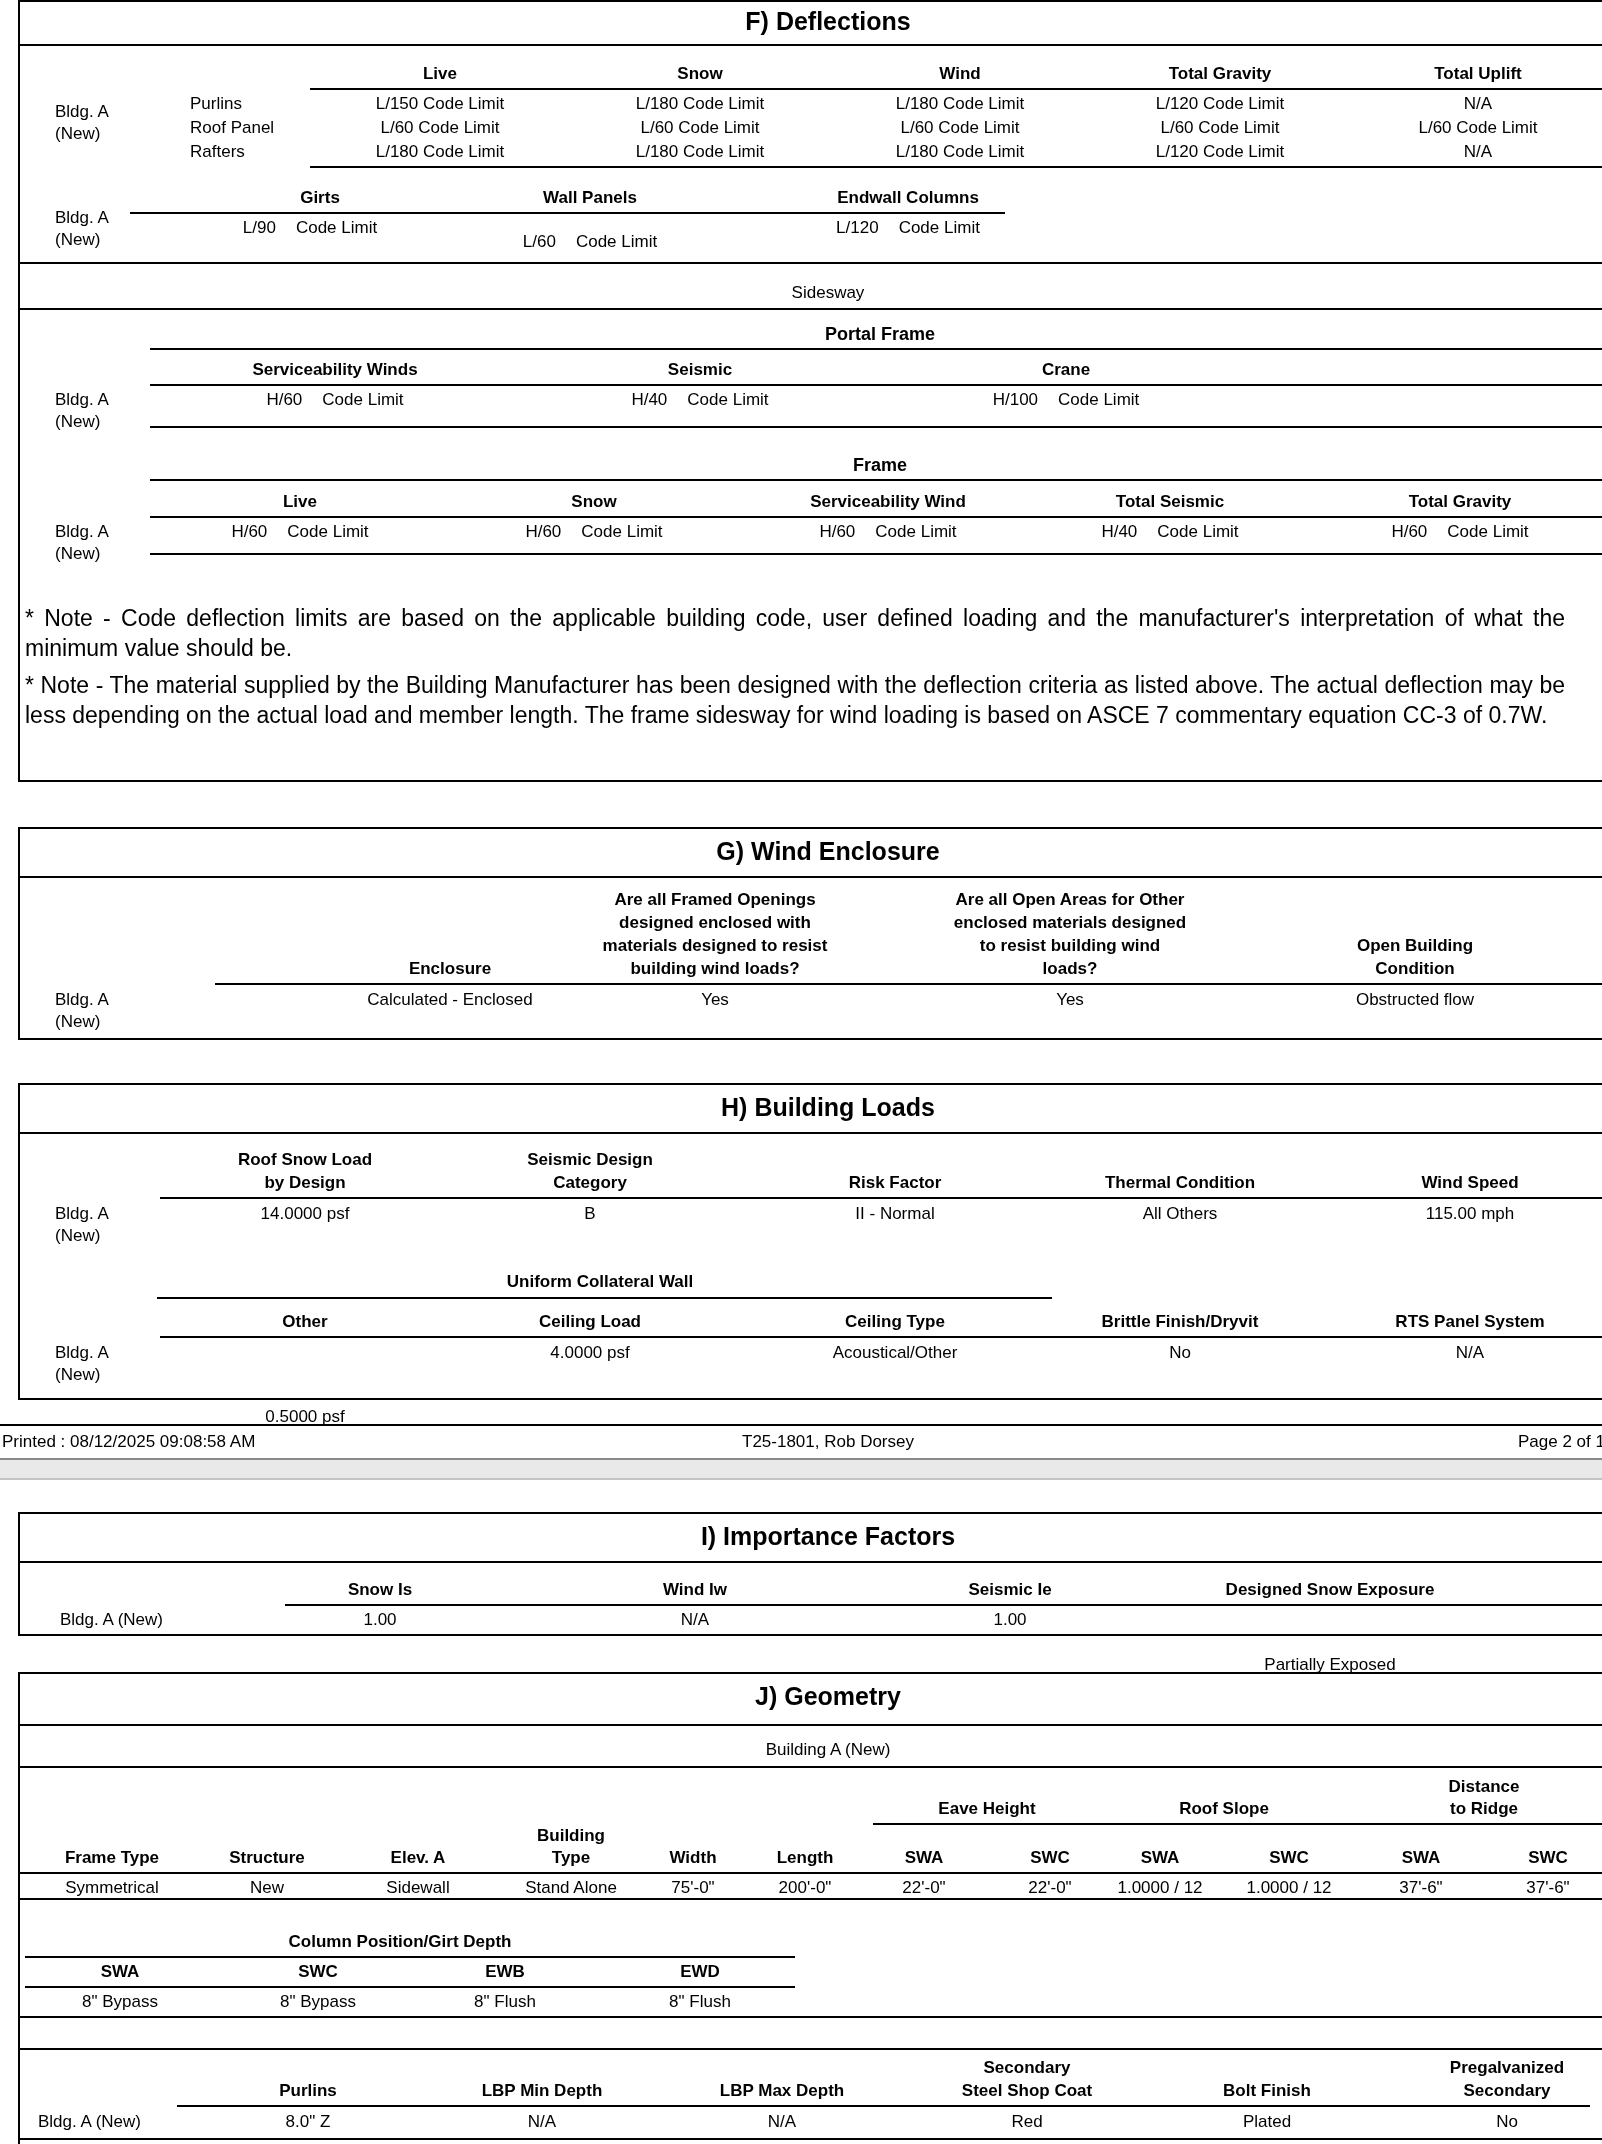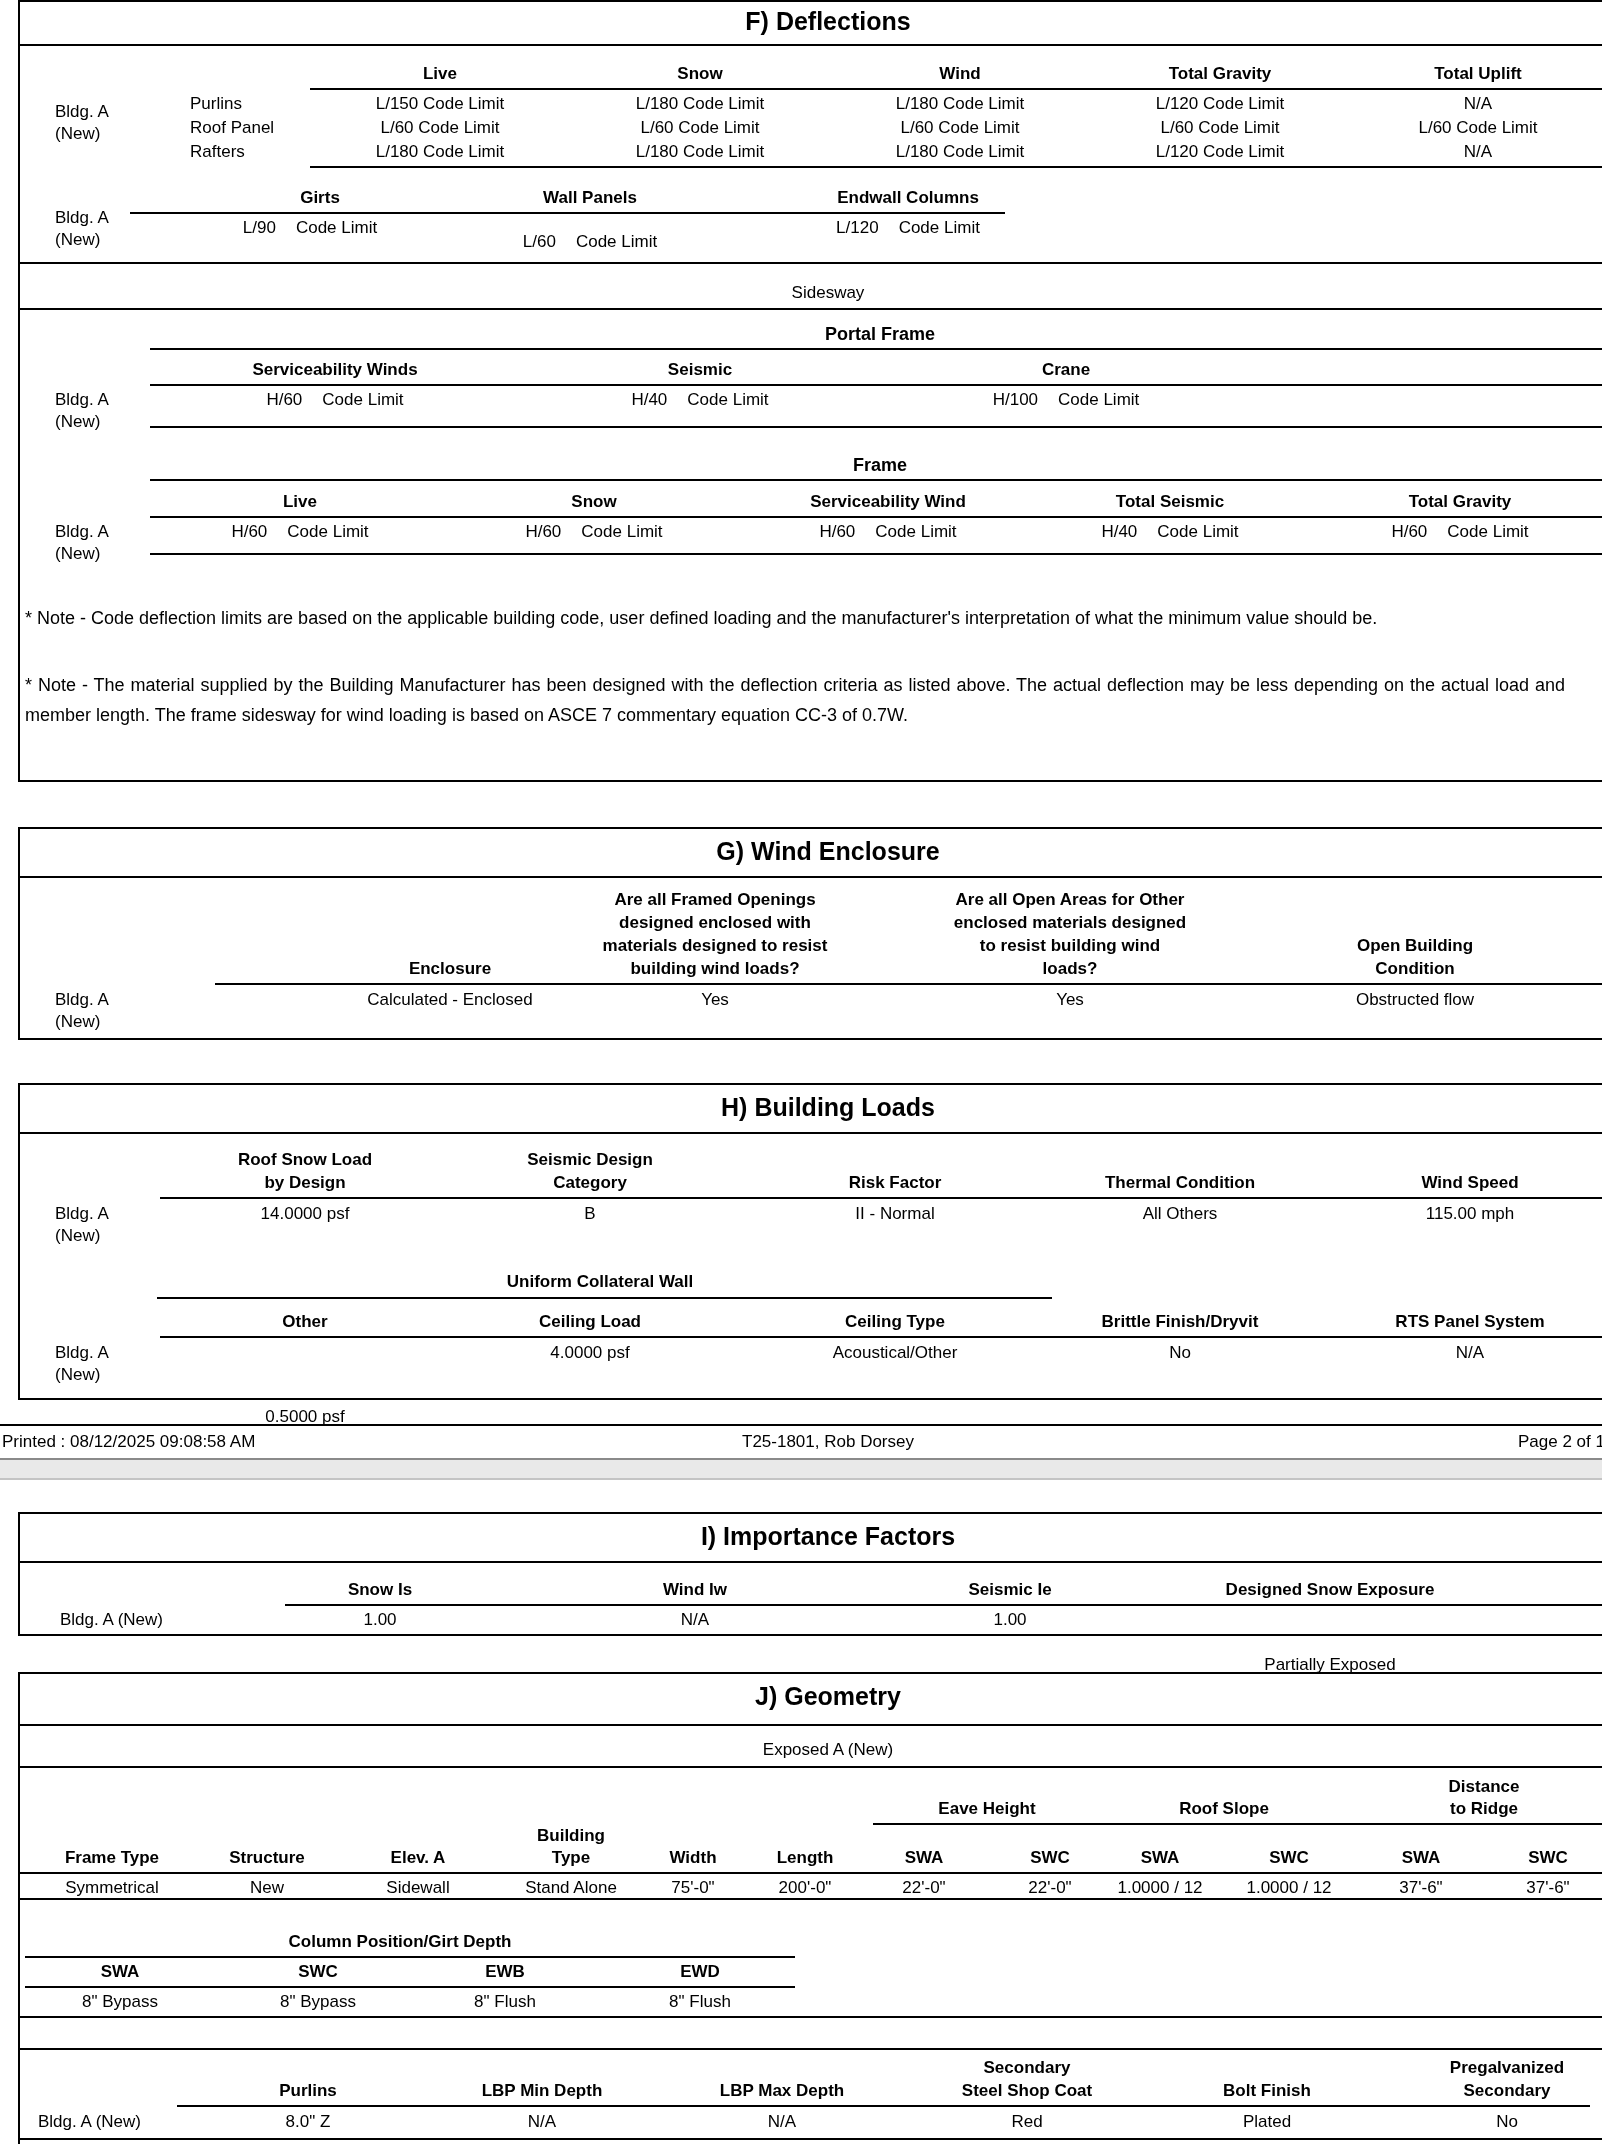--- a/index.html
+++ b/index.html
@@ -6,21 +6,21 @@
   body{width:1602px;height:2144px;position:relative;background:#fff;overflow:hidden;
        font-family:"Liberation Sans",sans-serif;font-size:17px;color:#000}
   .t{position:absolute;white-space:nowrap;line-height:20px}
   .c{transform:translateX(-50%);text-align:center}
   .b{font-weight:bold}
   .ttl{font-size:25px;font-weight:bold;line-height:30px}
   .hd{font-size:18px;font-weight:bold}
   .hl{position:absolute;height:2px;background:#000}
   .vl{position:absolute;width:2px;background:#000}
   .pair{display:flex;gap:20px}
-  .note{position:absolute;white-space:normal;text-align:justify;line-height:30px;font-size:18px}
+  .note{position:absolute;white-space:normal;text-align:justify;line-height:30px;font-size:23px}
   .band{position:absolute;left:0;width:1602px;background:#e9e9e9;
         border-top:2px solid #8a8a8a;border-bottom:2px solid #c4c4c4}
 </style>
 </head>
 <body>
 
 <div class="vl" style="left:18px;top:0;height:782px"></div>
 <div class="hl" style="left:18px;top:0;width:1584px"></div>
 <div class="t c ttl" style="left:828px;top:6px">F) Deflections</div>
 <div class="hl" style="left:18px;top:44px;width:1584px"></div>
@@ -215,21 +215,21 @@
 <div class="t c" style="left:380px;top:1610px">1.00</div>
 <div class="t c" style="left:695px;top:1610px">N/A</div>
 <div class="t c" style="left:1010px;top:1610px">1.00</div>
 <div class="t c" style="left:1330px;top:1655px">Partially Exposed</div>
 <div class="hl" style="left:18px;top:1634px;width:1584px"></div>
 
 <div class="vl" style="left:18px;top:1672px;height:472px"></div>
 <div class="hl" style="left:18px;top:1672px;width:1584px"></div>
 <div class="t c ttl" style="left:828px;top:1681px">J) Geometry</div>
 <div class="hl" style="left:18px;top:1724px;width:1584px"></div>
-<div class="t c" style="left:828px;top:1740px">Exposed A (New)</div>
+<div class="t c" style="left:828px;top:1740px">Building A (New)</div>
 <div class="hl" style="left:18px;top:1766px;width:1584px"></div>
 
 <div class="t c b" style="left:1484px;top:1777px">Distance</div>
 <div class="t c b" style="left:987px;top:1799px">Eave Height</div>
 <div class="t c b" style="left:1224px;top:1799px">Roof Slope</div>
 <div class="t c b" style="left:1484px;top:1799px">to Ridge</div>
 <div class="hl" style="left:873px;top:1823px;width:729px"></div>
 
 <div class="t c b" style="left:571px;top:1826px">Building</div>
 <div class="t c b" style="left:112px;top:1848px">Frame Type</div>

